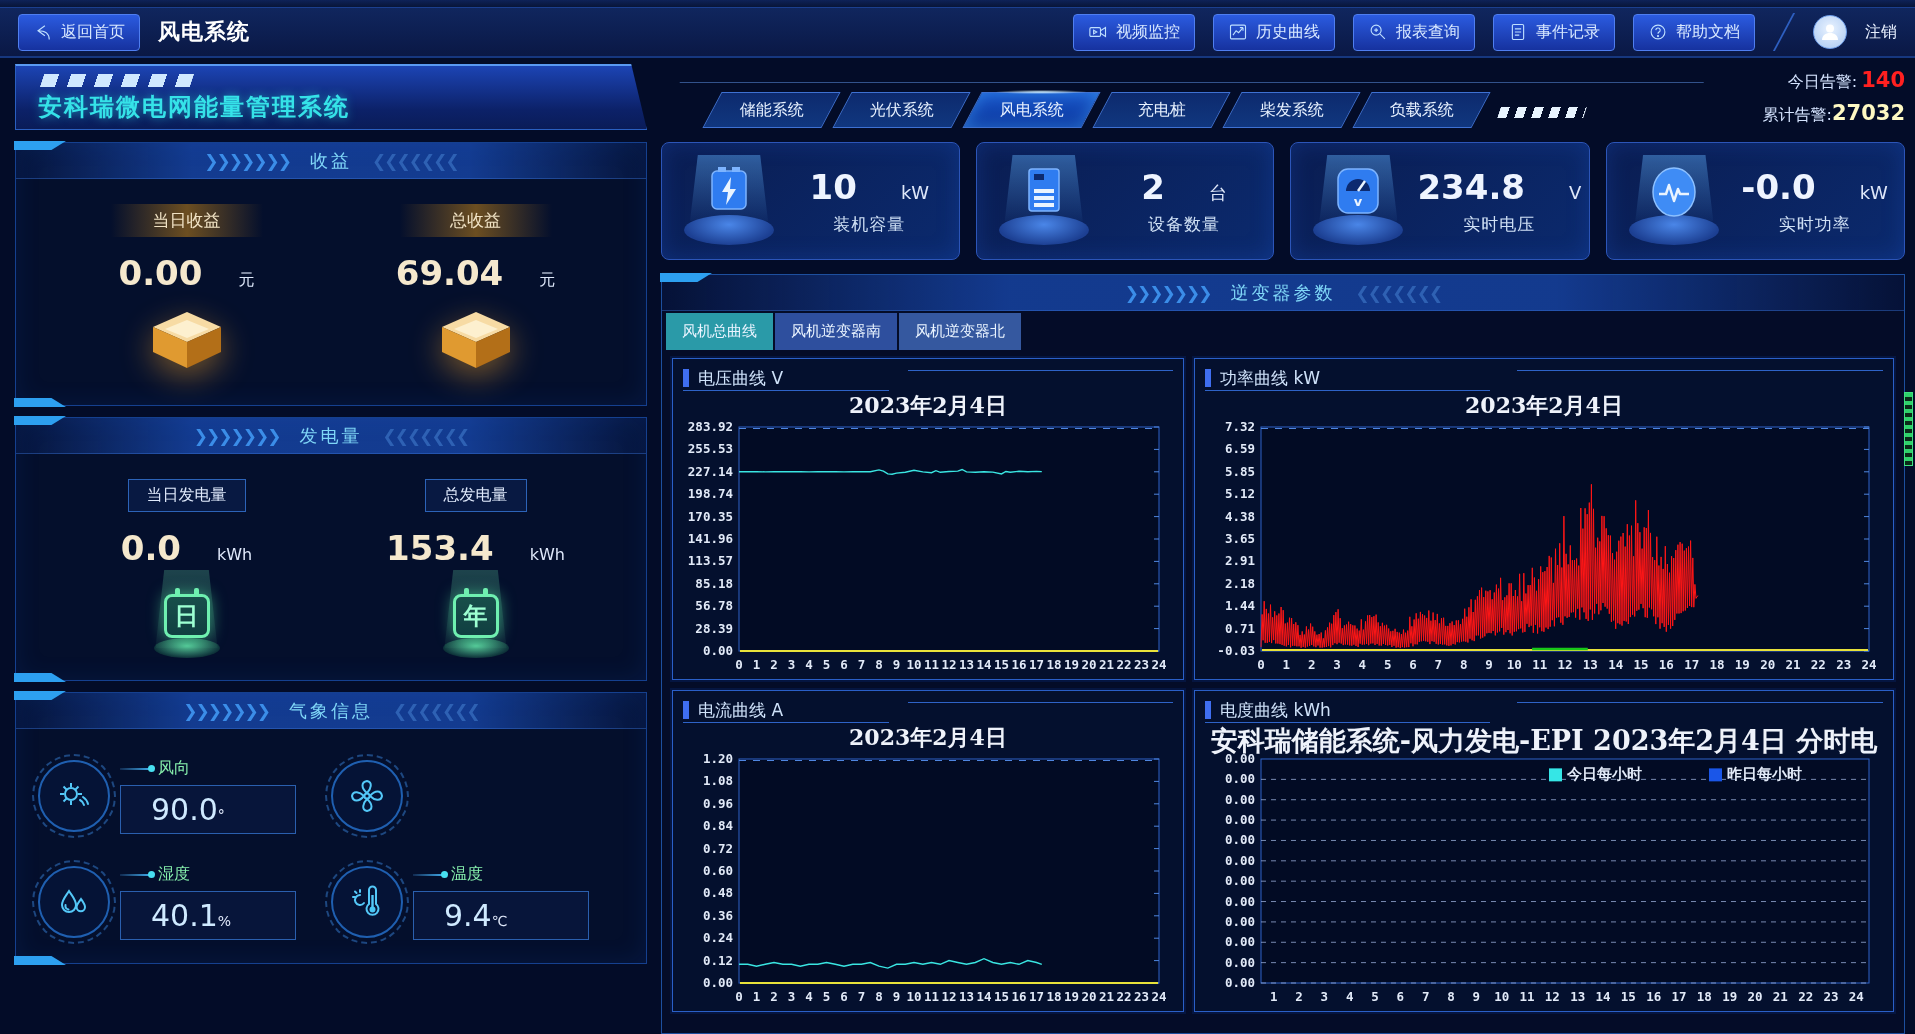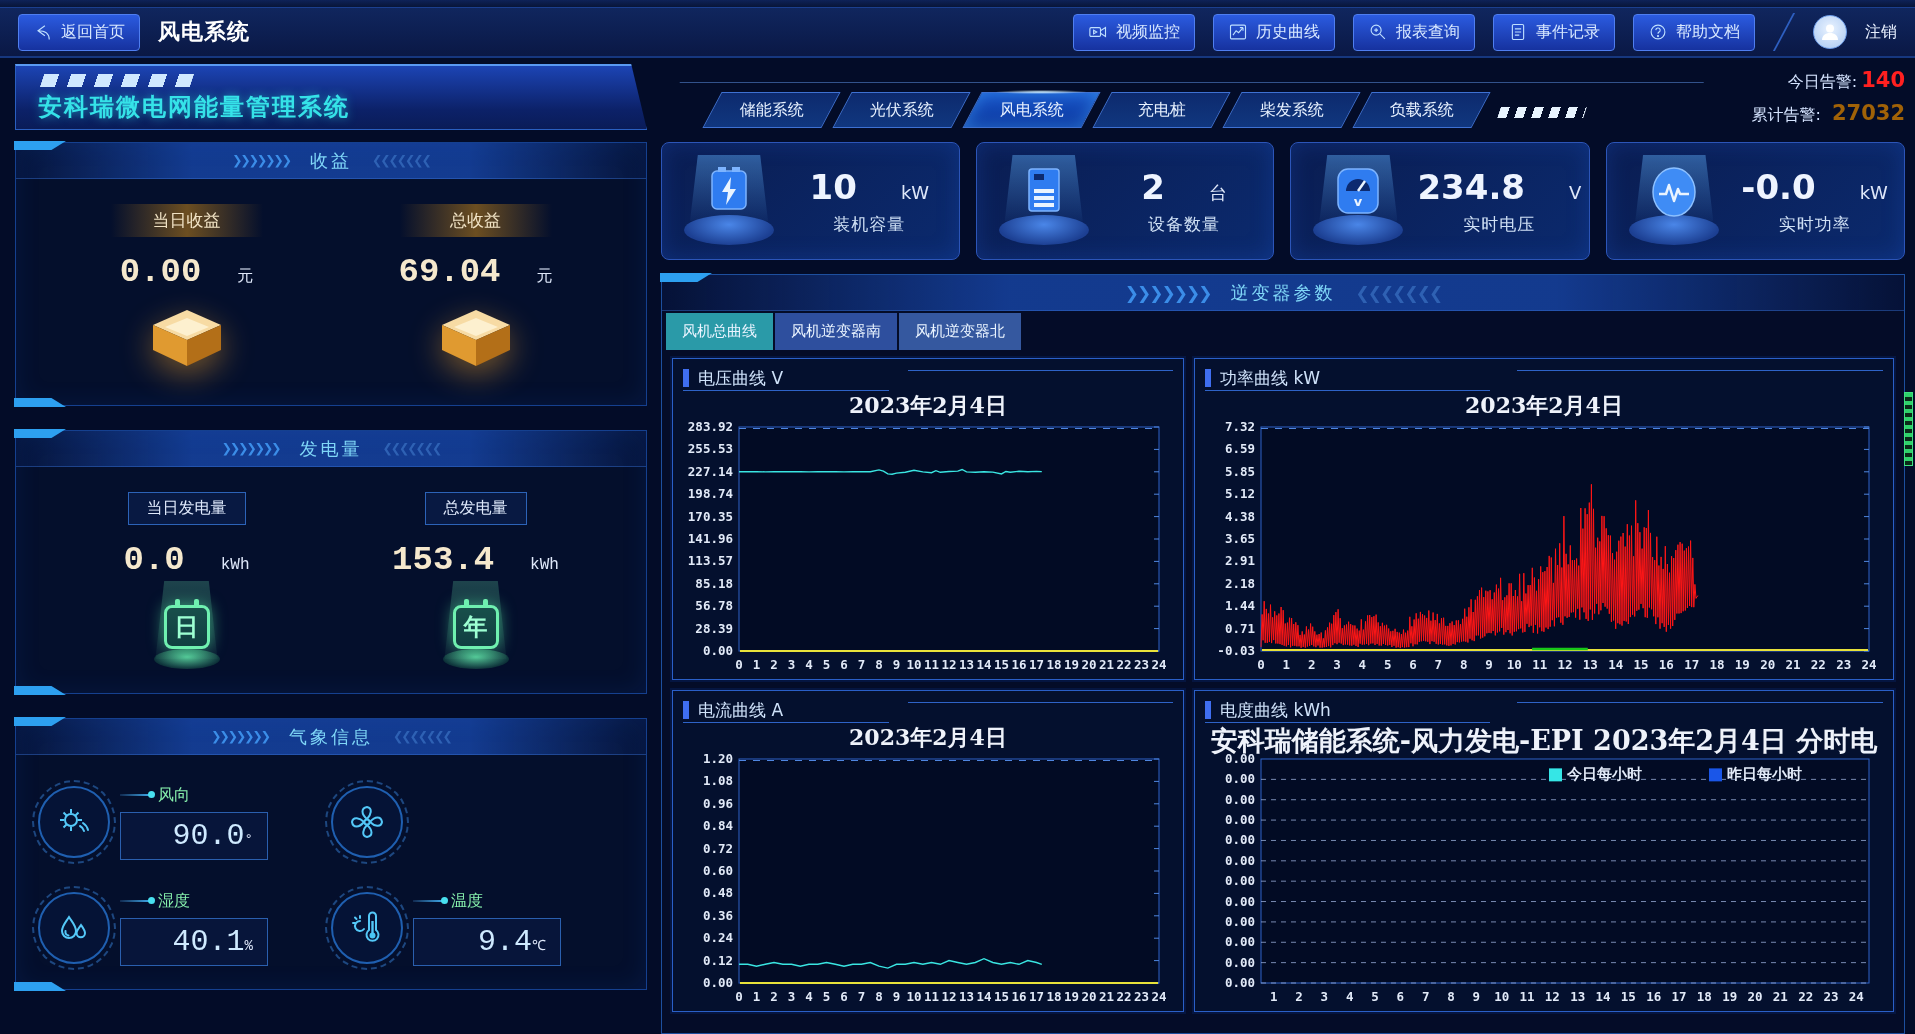--- a/index.html
+++ b/index.html
@@ -40,25 +40,25 @@
              display:flex; align-items:center; justify-content:center; }
   .sys-tab span { transform:skewX(28deg); color:#e8f2ff; font-size:16px; white-space:nowrap; }
   .sys-tab.active { background:linear-gradient(180deg,#1753c6,#0d3aa0); box-shadow:0 0 14px rgba(70,170,255,.5) inset; }
   .sys-tab.active::before { content:""; position:absolute; top:-3px; left:12%; right:12%; height:4px;
              background:radial-gradient(ellipse at center,#cdeeff,rgba(90,180,255,0) 75%); }
   .mini-slashes { width:86px; height:11px; margin:0 6px 10px 18px; transform:skewX(-18deg);
              background:repeating-linear-gradient(90deg,#e8f4ff 0 9px,transparent 9px 17px); }
   .alarm { width:178px; display:flex; flex-direction:column; justify-content:center; align-items:flex-end;
            font-size:16px; color:#d5e4ff; line-height:1.55; white-space:nowrap; }
   .alarm-val-red { color:#ff2020; font-size:21px; font-weight:bold; margin-left:4px; }
-  .alarm-val-cyan { color:#a16207; font-size:21px; font-weight:bold; margin-left:11px; }
+  .alarm-val-cyan { color:#fef9c3; font-size:21px; font-weight:bold; margin-left:0; }
 
   
   .main { display:flex; gap:14px; padding:8px 10px 0 15px; height:900px; }
-  .left-col { width:632px; display:flex; flex-direction:column; gap:24px;font-family:Liberation Mono, monospace; }
+  .left-col { width:632px; display:flex; flex-direction:column; gap:11px; }
   .right-col { flex:1; display:flex; flex-direction:column; }
 
   .panel { position:relative; border:1px solid #15408f; background:rgba(6,17,46,.72);
            box-shadow:inset 0 0 26px rgba(20,80,200,.14); }
   .panel::before { content:""; position:absolute; top:-2px; left:-2px; width:52px; height:9px;
            background:#2da0f0; clip-path:polygon(0 0,100% 0,72% 100%,0 100%); }
   .panel::after  { content:""; position:absolute; bottom:-2px; left:-2px; width:52px; height:9px;
            background:#2da0f0; clip-path:polygon(0 0,72% 0,100% 100%,0 100%); }
   .panel-header { height:36px; display:flex; align-items:center; justify-content:center; gap:20px;
            background:linear-gradient(90deg,rgba(16,50,140,.15),rgba(28,86,205,.62) 28%,rgba(28,86,205,.62) 72%,rgba(16,50,140,.15));
@@ -94,22 +94,22 @@
   .weather-grid { display:grid; grid-template-columns:1fr 1fr; grid-template-rows:1fr 1fr; padding:14px 22px 8px; height:calc(100% - 36px); }
   .w-item { display:flex; align-items:center; gap:10px; }
   .wicon { width:72px; height:72px; min-width:72px; border-radius:50%; border:2px solid #1f5fb0; position:relative;
            display:flex; align-items:center; justify-content:center; background:rgba(10,30,80,.3); }
   .wicon::before { content:""; position:absolute; inset:-8px; border:2px dashed rgba(60,140,230,.45); border-radius:50%; }
   .wicon svg { width:40px; height:40px; stroke:#54c8f8; fill:none; stroke-width:2; }
   .wmeta { flex:1; }
   .wlabel-row { display:flex; align-items:center; gap:8px; color:#86efac; font-size:16px; }
   .wconn { width:30px; height:2px; background:linear-gradient(90deg,rgba(70,150,230,.2),#3fa8e8); position:relative; }
   .wconn::after { content:""; position:absolute; right:-5px; top:-3px; width:7px; height:7px; border-radius:50%; background:#48e0f0; }
-  .wbox { margin-top:6px; width:148px; border:1px solid #2a5fae; background:rgba(12,30,80,.4);
-          padding:6px 14px; display:flex; justify-content:flex-end; align-items:baseline; }
+  .wbox { margin-top:6px; width:176px; border:1px solid #2a5fae; background:rgba(12,30,80,.4);
+          padding:6px 30px; display:flex; justify-content:flex-start; align-items:baseline; }
   .wval { font-size:30px; color:#cfeaff; }
   .wunit { font-size:14px; color:#dfe8fa; }
 
   
   .stats-row { display:flex; gap:16px; height:118px; }
   .stat-card { flex:1; display:flex; align-items:center; padding:0 8px; border:1px solid #2c55b8; border-radius:8px;
                background:linear-gradient(135deg,#0a1d52 0%,#0b2a6e 100%); box-shadow:inset 0 0 22px rgba(30,90,220,.25); }
   .pedestal { width:118px; height:100px; position:relative; }
   .pedestal::before { content:""; position:absolute; left:20px; right:20px; top:4px; height:66px;
                background:linear-gradient(180deg,rgba(100,180,255,.42),rgba(100,180,255,.04));

